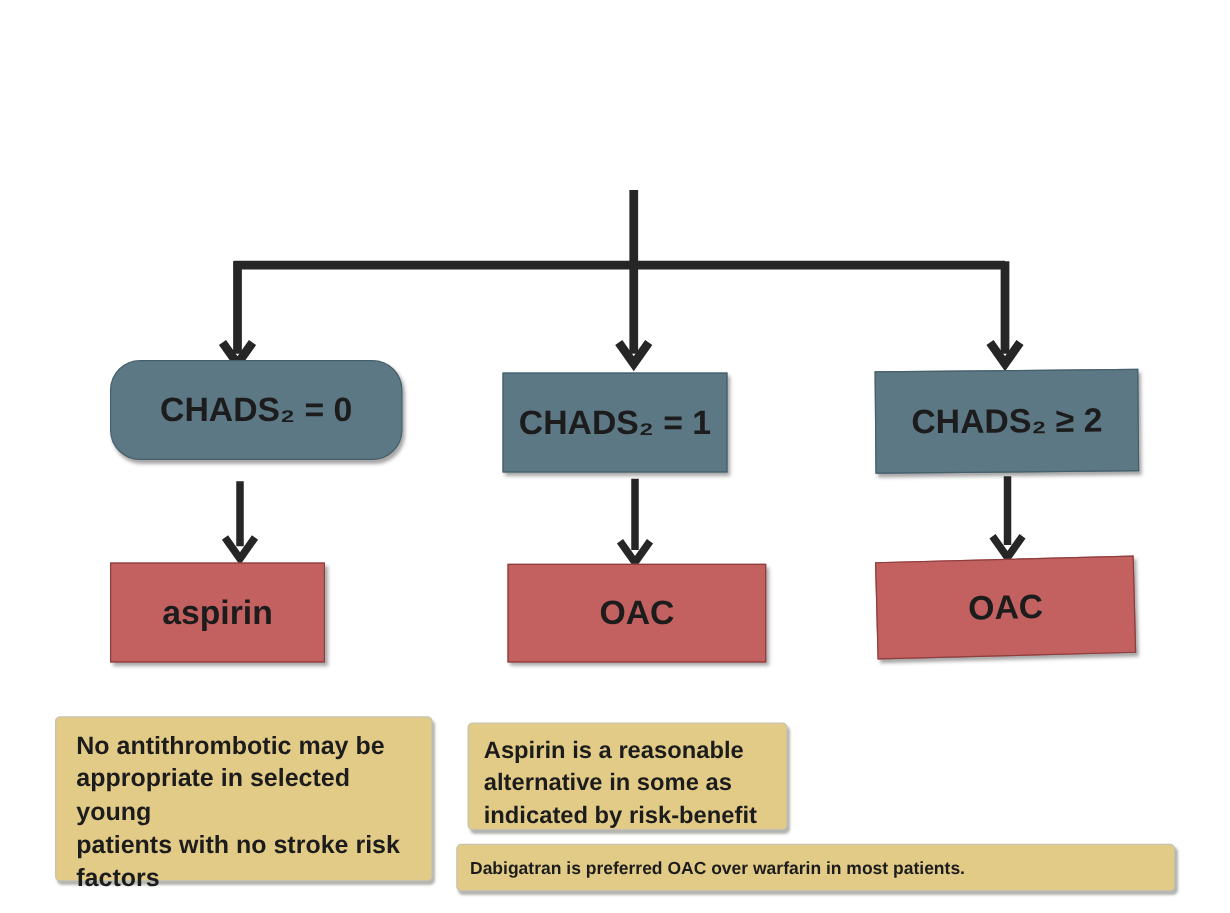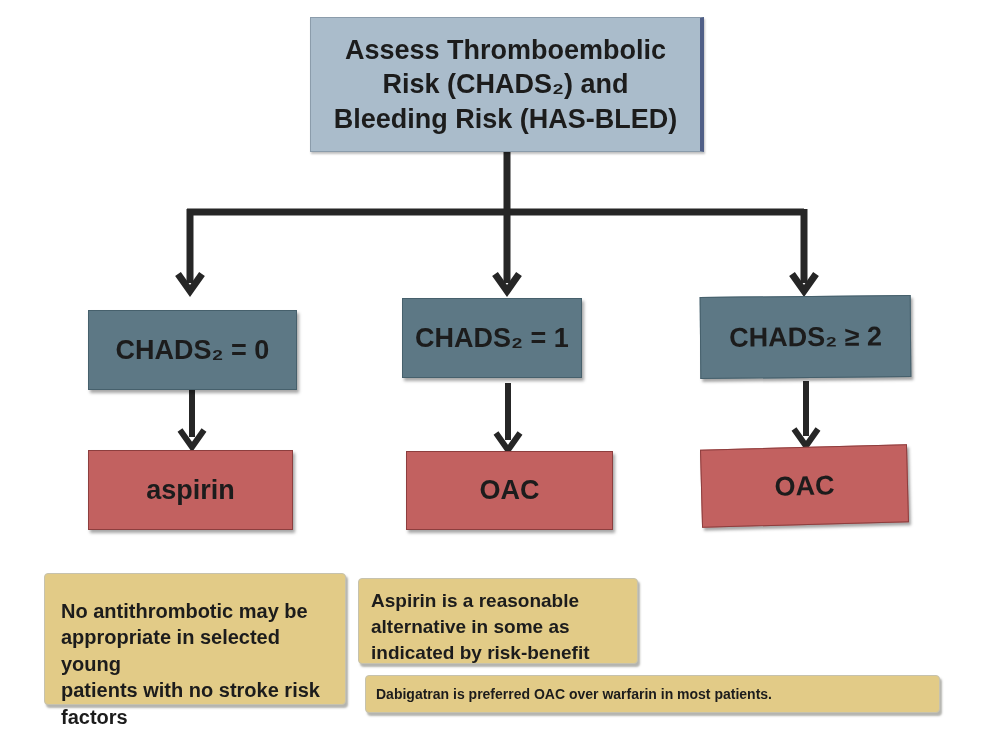--- a/index.html
+++ b/index.html
@@ -26,48 +26,48 @@
     border-right:4px solid #505f87;
     box-shadow:1px 2px 2px rgba(0,0,0,0.25);
     font-size:27px; line-height:1.28;
   }
   .decision {
     background:#5d7885;
     border:1px solid #46606c;
     box-shadow:2px 3px 3px rgba(0,0,0,0.35);
     font-size:27px;
   }
-  .decision-0 { left:88px;  top:310px; width:209px; height:80px; }
+  .decision-0 { left:88px;  top:288px; width:234px; height:80px;border-radius:24px; }
   .decision-1 { left:402px; top:298px; width:180px; height:80px; }
   .decision-2 { left:700px; top:296px; width:211px; height:82px; transform:rotate(-0.5deg); }
   .treatment {
     background:#c26160;
     border:1px solid #8d3e3e;
     box-shadow:2px 3px 3px rgba(0,0,0,0.35);
     font-size:27px;
   }
-  .treatment-0 { left:88px;  top:450px; width:205px; height:80px; }
+  .treatment-0 { left:88px;  top:450px; width:172px; height:80px; }
   .treatment-1 { left:406px; top:451px; width:207px; height:79px; }
   .treatment-2 { left:701px; top:447px; width:207px; height:78px; transform:rotate(-1.5deg); }
   .note {
     position:absolute; z-index:2;
     background:#e2cb87;
     border:1px solid #c6c2ae;
     border-radius:4px;
     box-shadow:2px 3px 2px rgba(105,105,95,0.5);
     font-weight:bold;
     white-space:pre-line;
     text-align:left;
   }
   .note-0 {
     left:44px; top:573px; width:302px; height:132px;
-    font-size:20px; line-height:1.32; padding:24px 10px 10px 16px;
+    font-size:20px; line-height:1.32; padding:10px 10px 10px 16px;
   }
   .note-1 {
-    left:358px; top:578px; width:280px; height:86px;
+    left:374px; top:578px; width:256px; height:86px;
     font-size:19px; line-height:1.36; padding:9px 8px 8px 12px;
   }
   .note-2 {
     left:365px; top:675px; width:575px; height:38px;
     font-size:14px; display:flex; align-items:center; padding-left:10px;
   }
 </style>
 </head>
 <body>
 
@@ -86,23 +86,20 @@
     <g stroke="#262626" stroke-width="6" fill="none" stroke-linejoin="miter">
       <line x1="192" y1="385" x2="192" y2="437"></line>
       <polyline points="180,430 192,447 204,430"></polyline>
       <line x1="508" y1="383" x2="508" y2="440"></line>
       <polyline points="496,433 508,450 520,433"></polyline>
       <line x1="806" y1="381" x2="806" y2="436"></line>
       <polyline points="794,429 806,446 818,429"></polyline>
     </g>
   </svg>
 
-  <div class="box title-box">Assess Thromboembolic
-Risk (CHADS₂) and
-Bleeding Risk (HAS-BLED)</div>
 
   <div class="box decision decision-0">CHADS₂ = 0</div>
   <div class="box decision decision-1">CHADS₂ = 1</div>
   <div class="box decision decision-2">CHADS₂ ≥ 2</div>
 
   <div class="box treatment treatment-0">aspirin</div>
   <div class="box treatment treatment-1">OAC</div>
   <div class="box treatment treatment-2">OAC</div>
 
   <div class="note note-0">No antithrombotic may be

